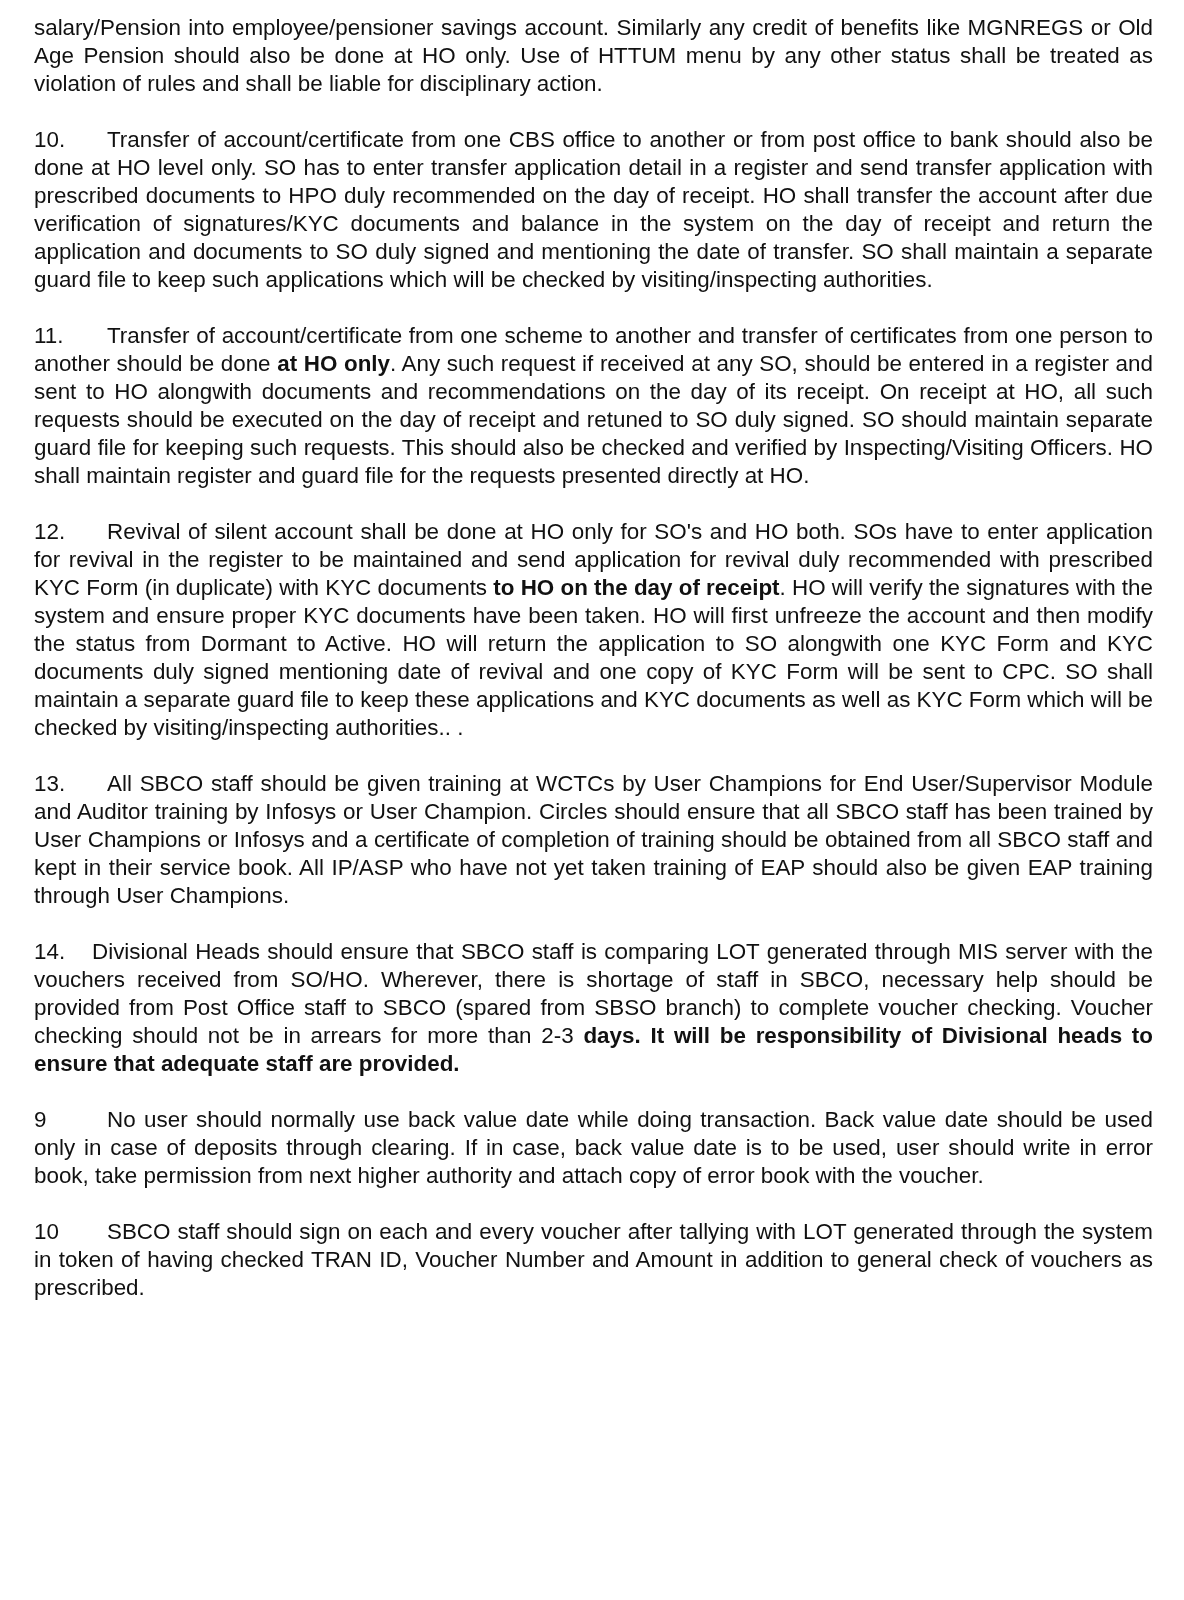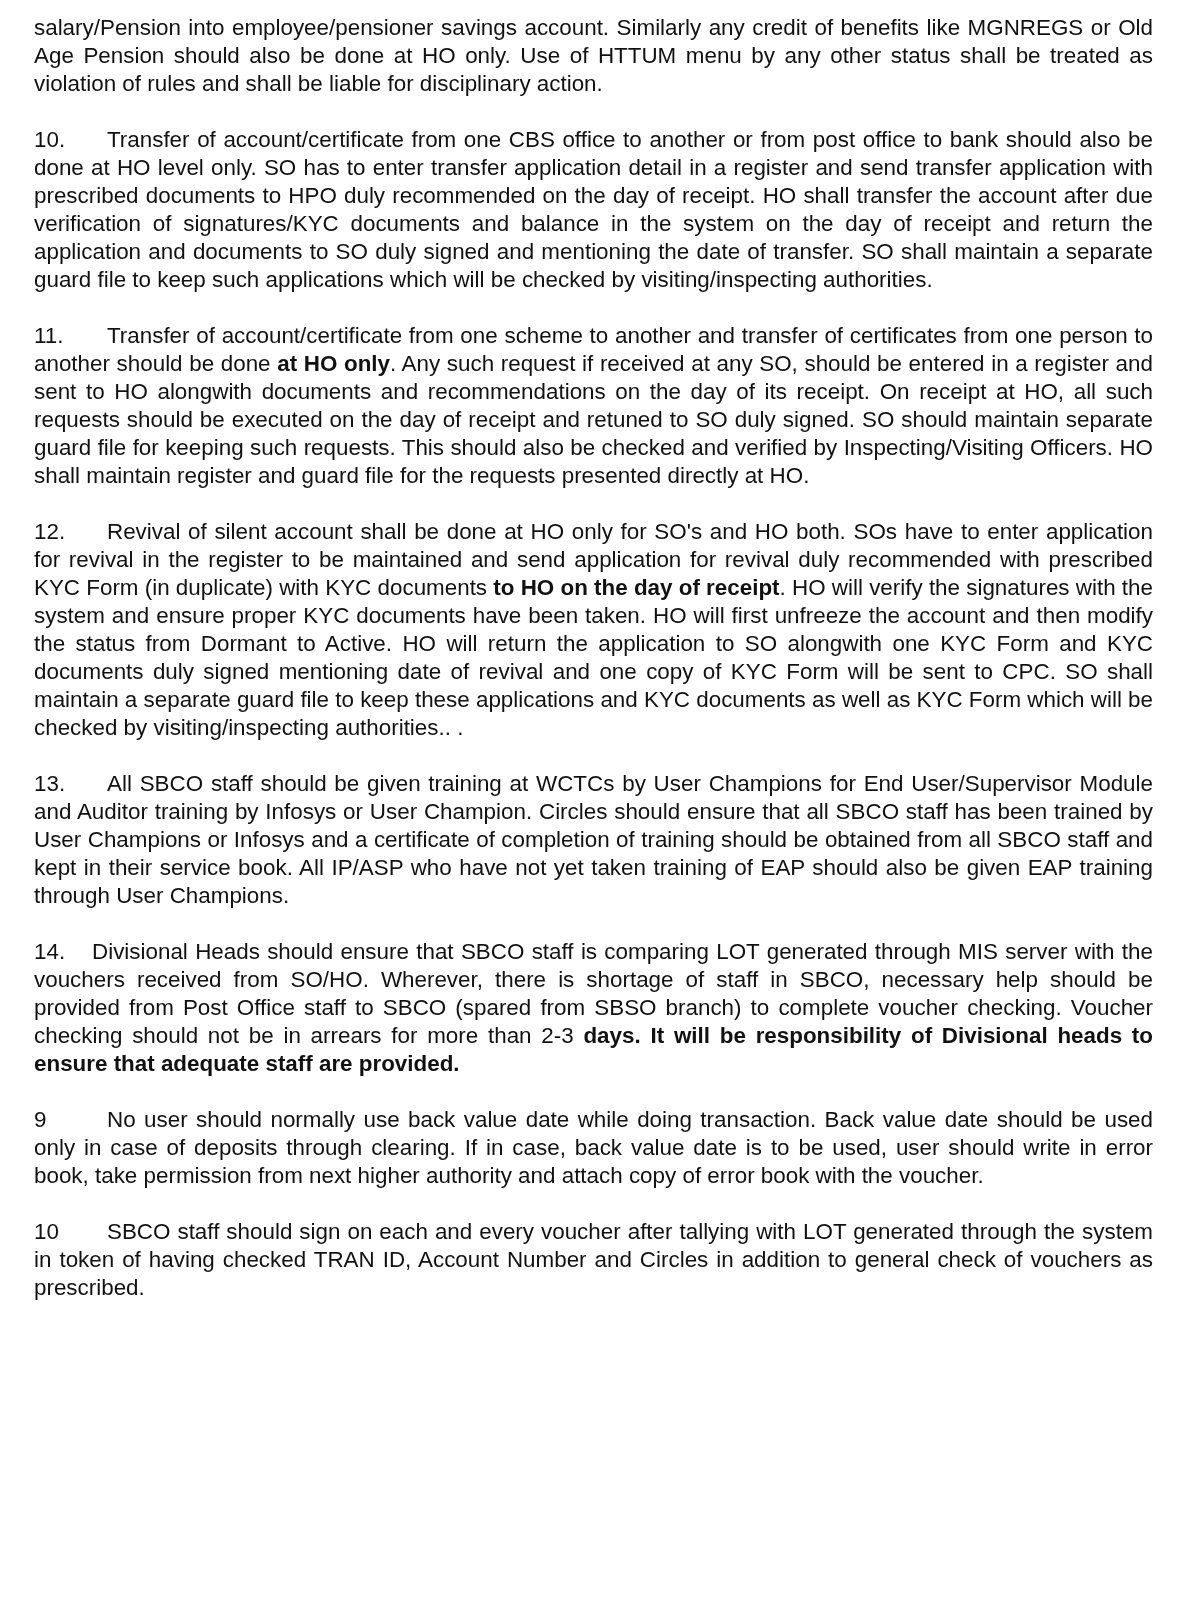--- a/index.html
+++ b/index.html
@@ -64,16 +64,16 @@
 
   <p class="para">
     <span class="num narrow">14.</span><span>Divisional Heads should ensure that SBCO staff is comparing LOT generated through MIS server with the vouchers received from SO/HO. Wherever, there is shortage of staff in SBCO, necessary help should be provided from Post Office staff to SBCO (spared from SBSO branch) to complete voucher checking. Voucher checking should not be in arrears for more than 2-3 </span><b>days. It will be responsibility of Divisional heads to ensure that adequate staff are provided.</b>
   </p>
 
   <p class="para">
     <span class="num">9</span><span>No user should normally use back value date while doing transaction. Back value date should be used only in case of deposits through clearing. If in case, back value date is to be used, user should write in error book, take permission from next higher authority and attach copy of error book with the voucher.</span>
   </p>
 
   <p class="para">
-    <span class="num">10</span><span>SBCO staff should sign on each and every voucher after tallying with LOT generated through the system in token of having checked TRAN ID, Account Number and Circles in addition to general check of vouchers as prescribed.</span>
+    <span class="num">10</span><span>SBCO staff should sign on each and every voucher after tallying with LOT generated through the system in token of having checked TRAN ID, Voucher Number and Amount in addition to general check of vouchers as prescribed.</span>
   </p>
 
 </div>
 
 </body></html>

